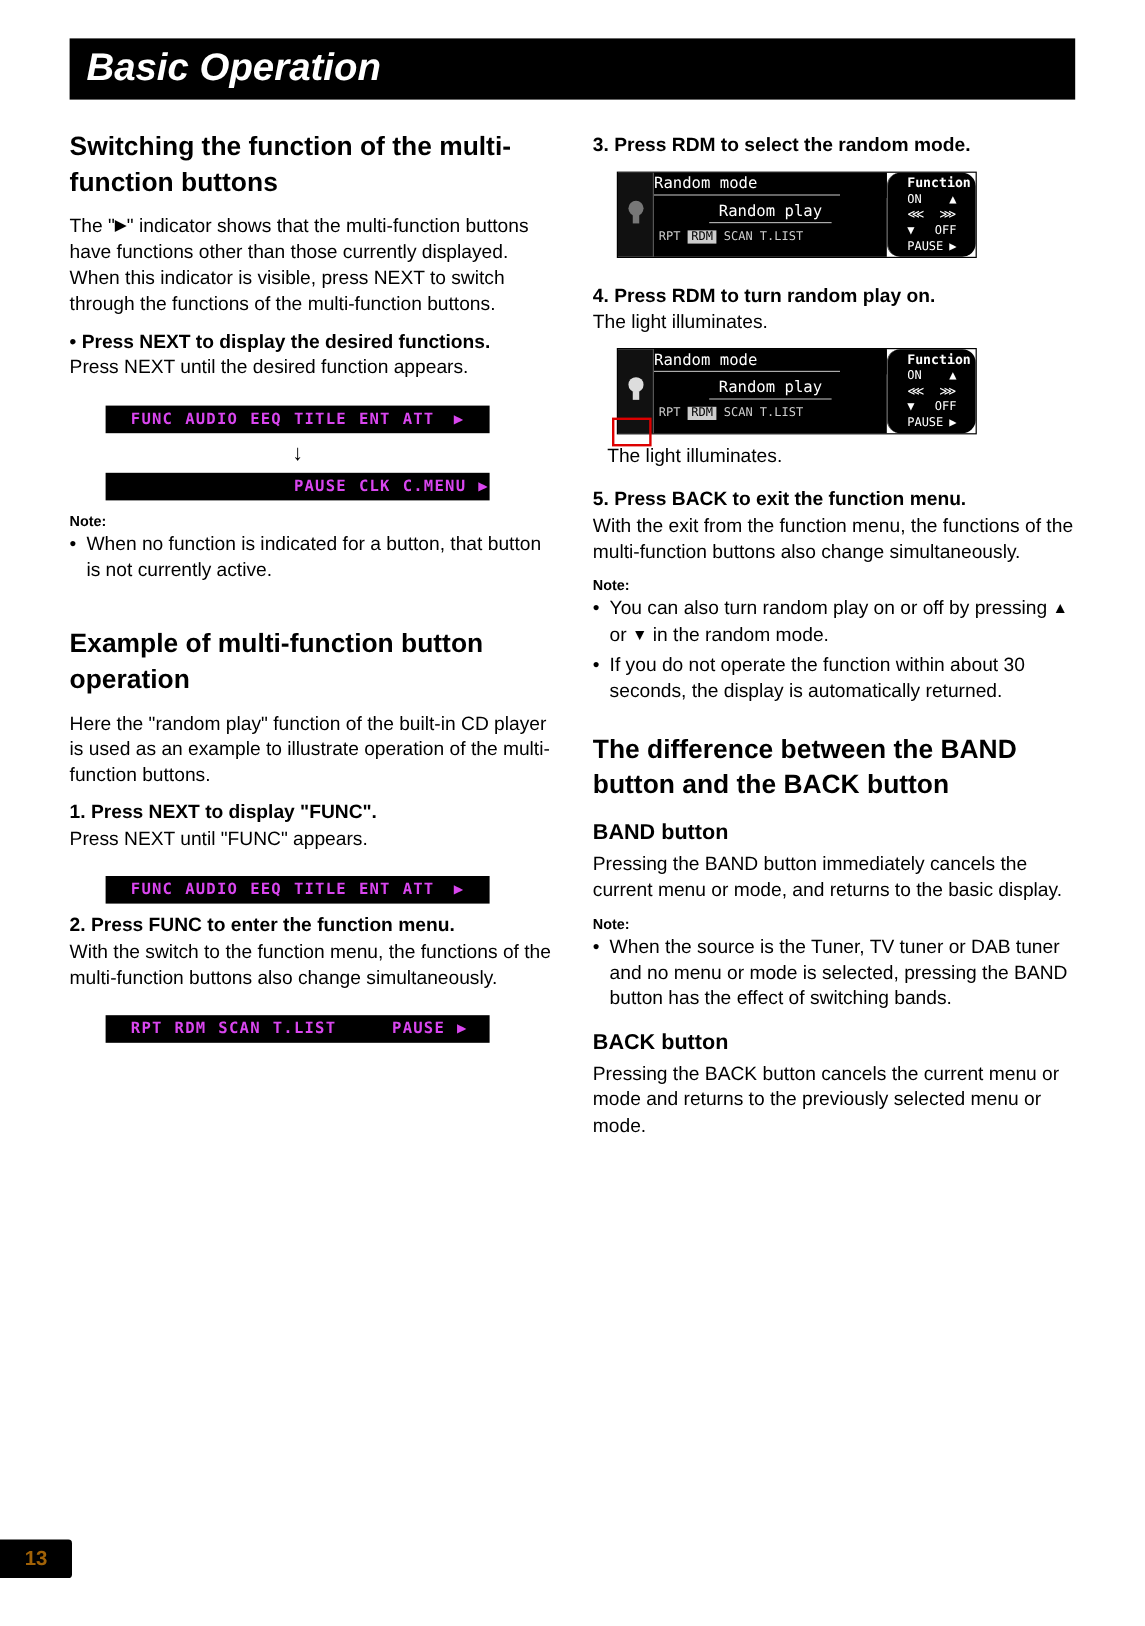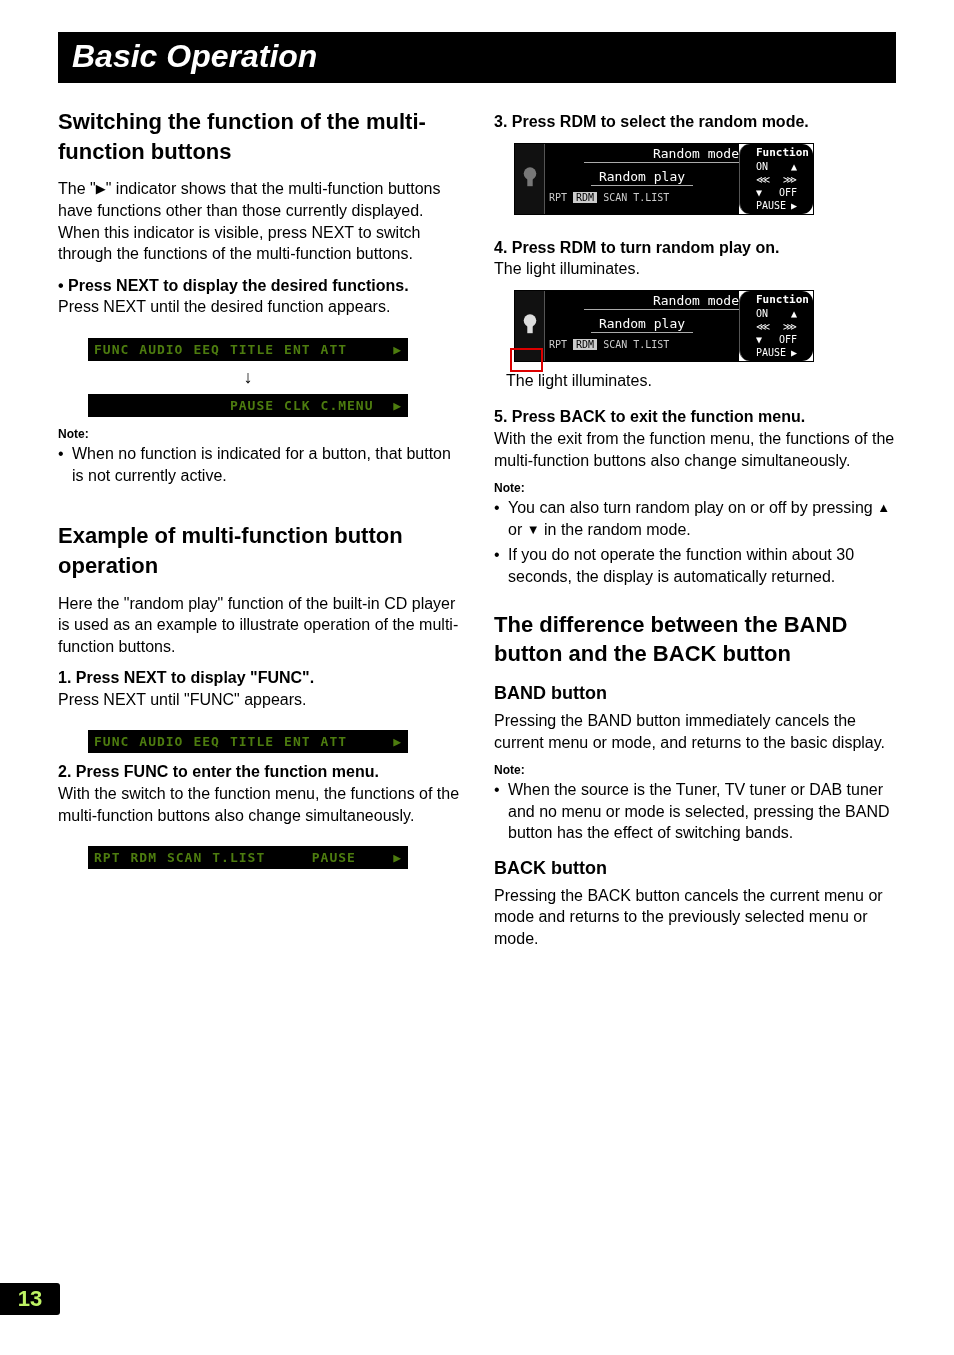--- a/index.html
+++ b/index.html
@@ -7,44 +7,44 @@
   .page { position: relative; width: 954px; height: 1355px; padding: 32px 58px 0 58px; }
   .title-bar { background: #000; color: #fff; font-weight: bold; font-style: italic; font-size: 32px; padding: 6px 9px 8px 14px; margin-bottom: 24px; font-family: Arial, Helvetica, sans-serif; }
   .columns { display: flex; gap: 34px; }
   .col { width: 404px; }
   h2.section { font-size: 22px; font-weight: bold; margin-bottom: 12px; line-height: 1.35; font-family: Arial, Helvetica, sans-serif; }
   p.body { font-size: 16px; line-height: 1.35; margin-bottom: 10px; font-family: Arial, Helvetica, sans-serif; }
   .note-head { font-weight: bold; font-size: 12px; margin-top: 10px; margin-bottom: 2px; }
   ul.note { list-style: none; padding-left: 0; font-size: 16px; line-height: 1.35; }
   ul.note li { position: relative; padding-left: 14px; margin-bottom: 4px; }
   ul.note li::before { content: "•"; position: absolute; left: 0; top: 0; }
-  .fn-strip { background: #000; color: #4d7c0f; font-family: monospace; font-size: 13px; letter-spacing: 1px; font-weight: bold; padding: 4px 6px; display: flex; gap: 10px; align-items: center; }
+  .fn-strip { background: #000; color: #d946ef; font-family: monospace; font-size: 13px; letter-spacing: 1px; font-weight: bold; padding: 4px 21px; display: flex; gap: 10px; align-items: center; }
   .fn-strip span { }
   .fn-strip .arrow { margin-left: auto; }
   .strip-block { margin: 20px 0 8px 30px; width: 320px; }
   .strip-block .down { text-align: center; font-size: 18px; font-weight: bold; margin: 6px 0; }
   .lcd { width: 300px; border: 1px solid #000; margin-bottom: 10px; font-family: monospace; background: #fff; }
   .lcd-inner { display: flex; }
   .lcd-left { width: 30px; border-right: 1px solid #555; background: #111; display:flex; align-items:center; justify-content:center; }
   .lcd-left svg { width: 18px; height: 40px; }
   .lcd-mid { flex: 1; background: #000; color: #fff; font-size: 13px; position: relative; }
-  .lcd-title { background: #000; padding: 2px 0 2px 0; text-align:right; }
+  .lcd-title { background: #000; padding: 2px 0 2px 0; text-align:left; }
   .lcd-title span { border-bottom: 1px solid #aaa; display:inline-block; width: 80%; padding-bottom:1px;}
   .lcd-sub { text-align: center; padding: 4px 0 2px 0; }
   .lcd-sub span { border-bottom: 1px solid #aaa; display:inline-block; padding: 0 8px 1px 8px;}
   .lcd-foot { display:flex; gap: 6px; font-size:10px; padding: 4px 4px 2px 4px; border-top: 0; color:#ccc; align-items:center;}
   .lcd-foot .t { color:#ccc; }
   .lcd-foot .hl { background:#ccc; color:#000; padding: 0 3px; }
   .lcd-right { width: 74px; background: #000; color: #fff; font-size: 10px; border-left: 1px solid #555; padding: 2px 16px; text-align: right; line-height:1.3;border-radius:11px;}
   .lcd-right .r1 { font-weight:bold; font-size:11px;}
   .lcd-right .row { display:flex; justify-content:space-between; align-items:center; }
   .caption { font-size: 16px; margin: 4px 0 16px 12px; }
   .subhead { font-weight: bold; font-size: 18px; margin-top: 14px; margin-bottom: 6px; }
   .tri { display:inline-block; font-size: 13px; vertical-align: 1px;}
-  .page-num-box { position: absolute; left: 0; bottom: 40px; width: 60px; height: 32px; background: #000; color: #bef264; display:flex; align-items:center; justify-content:center; font-weight:bold; font-size:22px; border-top-right-radius: 3px; border-bottom-right-radius:3px;}
+  .page-num-box { position: absolute; left: 0; bottom: 40px; width: 60px; height: 32px; background: #000; color: #a16207; display:flex; align-items:center; justify-content:center; font-weight:bold; font-size:17px; border-top-right-radius: 3px; border-bottom-right-radius:3px;}
   .red-box { position:absolute; border: 2px solid #d00; pointer-events:none; }
 </style>
 </head>
 <body>
 
 <div class="page">
 
   <div class="title-bar">Basic Operation</div>
 
   <div class="columns">

